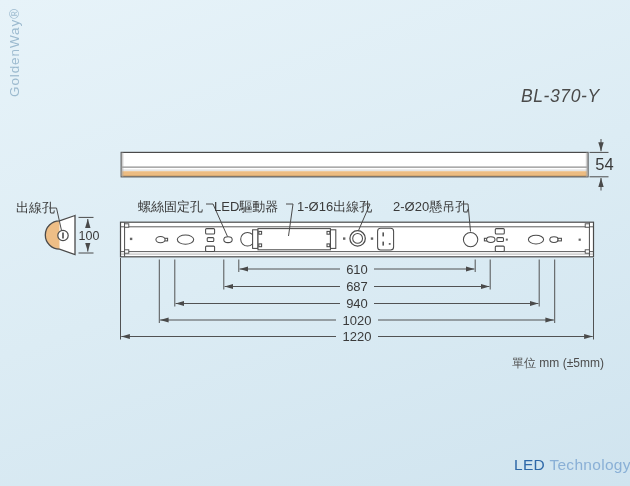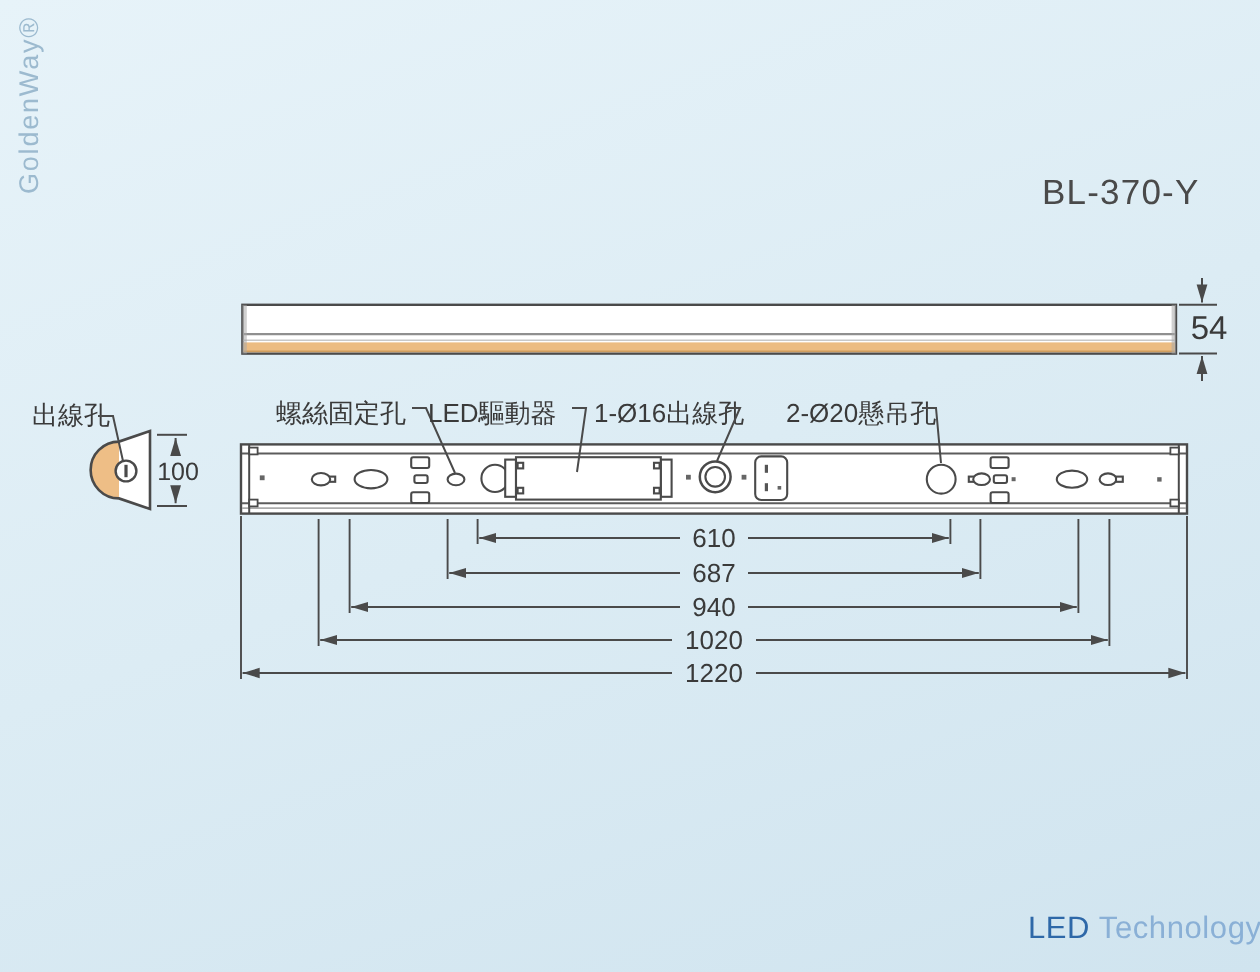--- a/index.html
+++ b/index.html
@@ -4,38 +4,39 @@
 <style>
   html,body{margin:0;padding:0;}
   body{width:630px;height:486px;overflow:hidden;
        font-family:"Liberation Sans","DejaVu Sans",sans-serif;}
   .stage{position:relative;width:630px;height:486px;
          background:linear-gradient(160deg,#e7f3f9 0%,#dcecf4 50%,#d0e4ef 100%);}
   .watermark{position:absolute;left:7px;top:97px;transform:rotate(-90deg);
              transform-origin:0 0;font-size:13.5px;letter-spacing:.9px;
              color:#9cbacf;white-space:nowrap;}
   .title{position:absolute;left:521px;top:86px;font-size:17.5px;
-         letter-spacing:.6px;color:#4a4a4a;}
+         letter-spacing:.6px;color:#4a4a4a;font-style:italic;}
   .units{position:absolute;left:512px;top:355px;font-size:12px;color:#4d4d4d;}
   .logo{position:absolute;left:514px;top:456px;font-size:15.5px;
         letter-spacing:.3px;white-space:nowrap;}
   .logo .led{font-weight:normal;color:#2e68a8;}
   .logo .tech{color:#8ab0d6;}
   svg{position:absolute;left:0;top:0;}
   svg text{font-family:"Liberation Sans","DejaVu Sans",sans-serif;fill:#3a3a3a;}
   .dimtxt{font-size:13px;}
   .lbl{font-size:13px;}
 </style>
 </head>
 <body>
 
 <div class="stage">
 
   <div class="watermark">GoldenWay®</div>
   <div class="title">BL-370-Y</div>
+  <div class="units">單位 mm (±5mm)</div>
   <div class="logo"><span class="led">LED</span> <span class="tech">Technology</span></div>
 
   <svg width="630" height="486" viewBox="0 0 630 486">
     <defs>
       <marker id="arr" orient="auto" markerWidth="10" markerHeight="7" refX="9" refY="3.5">
         <path d="M0,0.8 L9,3.5 L0,6.2 Z" fill="#4a4a4a"></path>
       </marker>
     </defs>
 
     <g>

